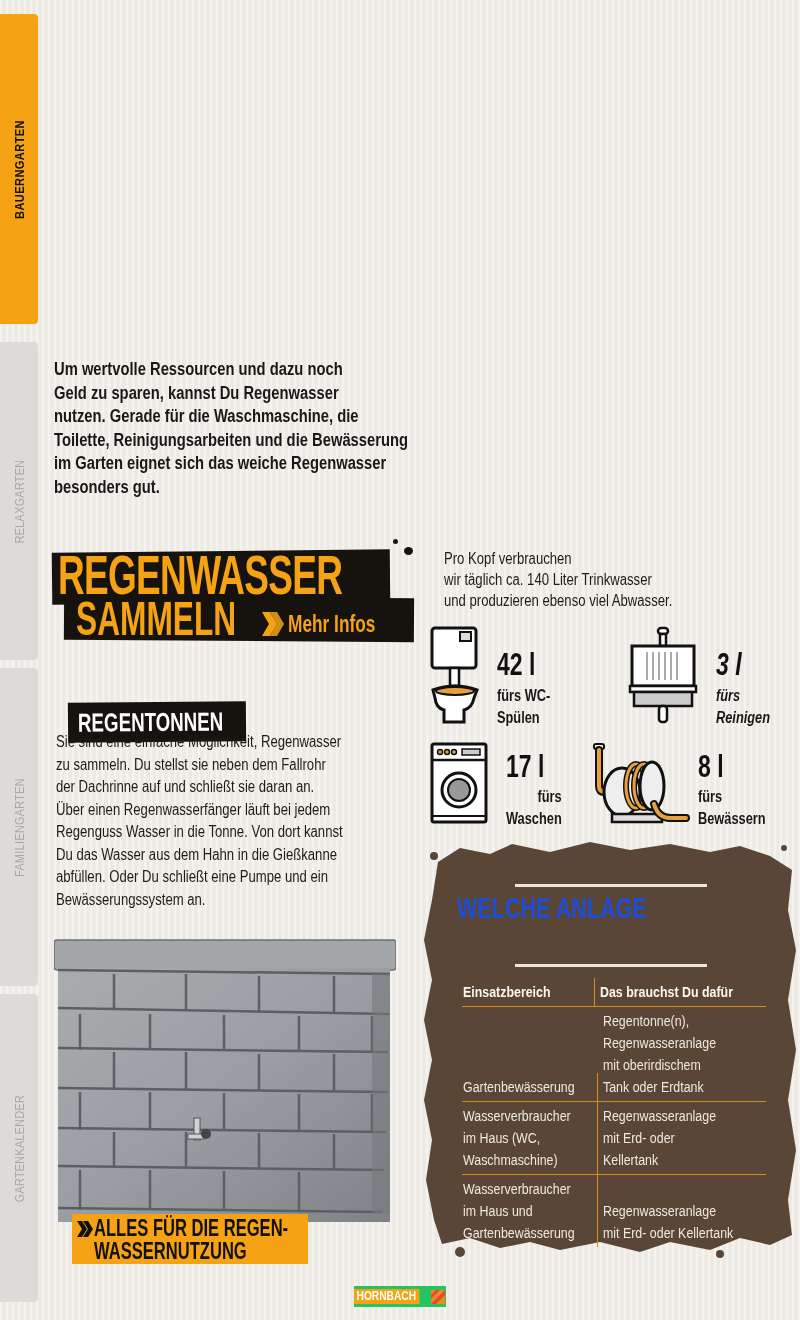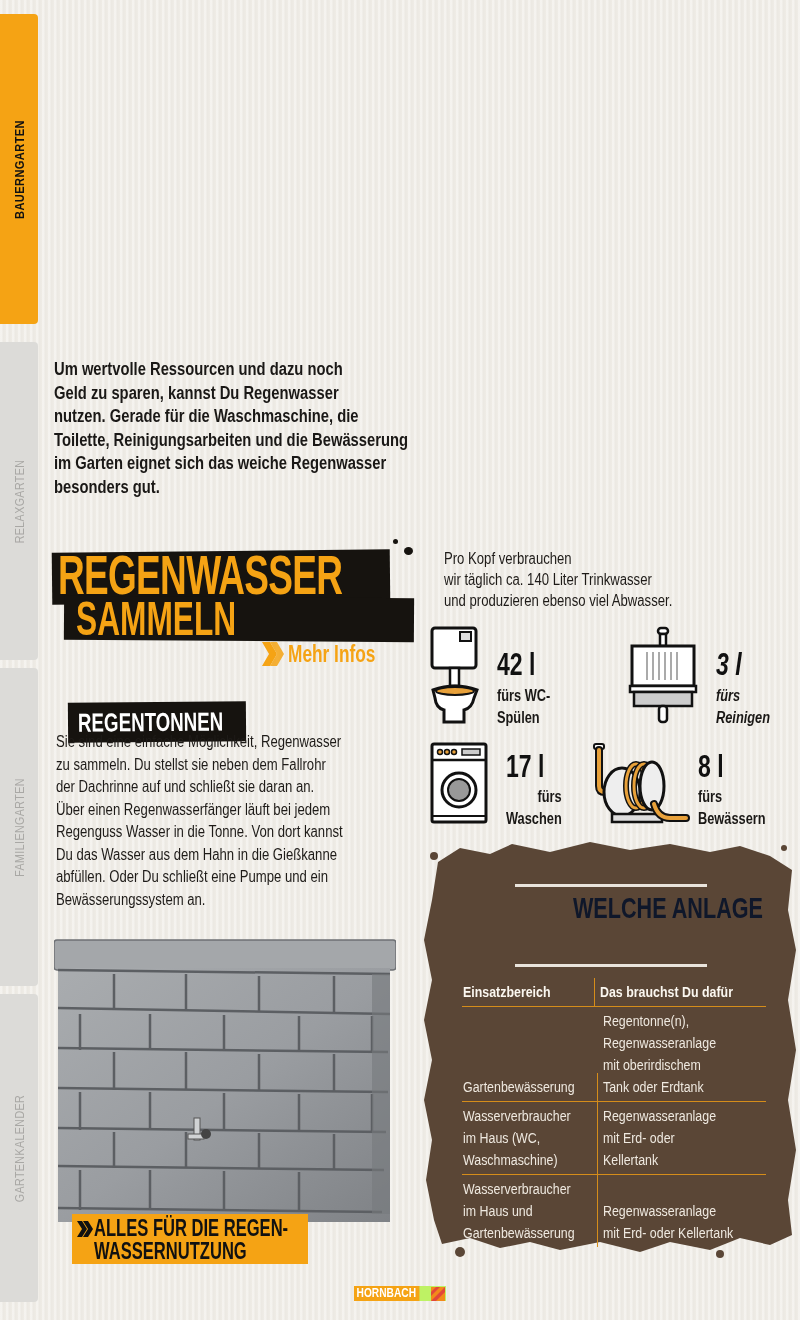--- a/index.html
+++ b/index.html
@@ -57,21 +57,21 @@
   }
   .headline .h2 {
     position: absolute; left: 28px; top: 50px;
     font-family: "Liberation Sans", sans-serif; font-weight: 700;
     font-size: 48px; line-height: 48px; color: #f5a314;
     white-space: nowrap;
     transform: scaleX(0.66); transform-origin: left top;
   }
   .headline .more {
     position: absolute; left: 212px; top: 64px; height: 30px;
-    display: flex; align-items: center; gap: 2px; margin-top: 30px;
+    display: flex; align-items: center; gap: 2px;
   }
   .headline .more-label {
     font-family: "Liberation Sans", sans-serif; font-weight: 700; color: #f5a314;
     font-size: 24px; white-space: nowrap; transform: scaleX(0.72); transform-origin: left center; display: inline-block;
   }
   .splat { position: absolute; border-radius: 50%; background: #16130f; }
 
   
   .perhead {
     position: absolute; left: 444px; top: 548px;
@@ -120,39 +120,39 @@
     white-space: nowrap; transform: scaleX(0.72); transform-origin: left top;
   }
   .cta .line1 { top: 3px; }
   .cta .line2 { top: 26px; }
 
   
   .panel { position: absolute; left: 420px; top: 840px; width: 380px; height: 440px; }
   .panel svg.bg { position: absolute; left: 0; top: 0; }
   .panel .rule { position: absolute; left: 95px; width: 192px; height: 3px; background: #e9e4dc; }
   .panel .ptitle {
-    position: absolute; left: 0; width: 380px; text-align: right;
-    font-weight: 700; font-size: 30px; line-height: 36px; color: #0f172a; white-space: nowrap;
+    position: absolute; left: 0; width: 380px; text-align: left;
+    font-weight: 700; font-size: 30px; line-height: 36px; color: #1d4ed8; white-space: nowrap;
   }
   .panel .ptitle span { display: inline-block; transform: scaleX(0.72); }
 
   .tbl { position: absolute; left: 462px; top: 978px; width: 304px; }
   .tbl .row { display: flex; border-bottom: 1.5px solid #d58d1a; align-items: flex-end; }
   .tbl .row:last-child { border-bottom: none; }
   .tbl .c1 { width: 136px; padding: 3px 0 3px 1px; border-right: 1.5px solid #d58d1a; }
   .tbl .c2 { flex: 1; padding: 3px 0 3px 5px; }
   .tbl .cell-text {
     font-size: 15.5px; line-height: 22px; color: #efe9e0; white-space: pre;
     display: inline-block; transform: scaleX(0.8); transform-origin: left top;
   }
   .tbl .head .cell-text { font-weight: 700; color: #fbf7f0; }
 
   .logo {
-    position: absolute; left: 354px; top: 1286px; width: 92px; height: 15px;
-    background: #bef264; display: flex; align-items: center;
+    position: absolute; left: 354px; top: 1286px; width: 92px; height: 21px;
+    background: #22c55e; display: flex; align-items: center;
   }
   .logo .name {
     background: #f5a314; color: #fff; font-weight: 700; font-size: 12px; line-height: 15px;
     padding-left: 3px; width: 77px; white-space: nowrap;
     transform: scaleX(0.85); transform-origin: left center; display: inline-block;
   }
   .logo .mark { width: 14px; height: 14px; margin-left: auto; margin-right: 1px; }
 </style>
 </head>
 <body>

